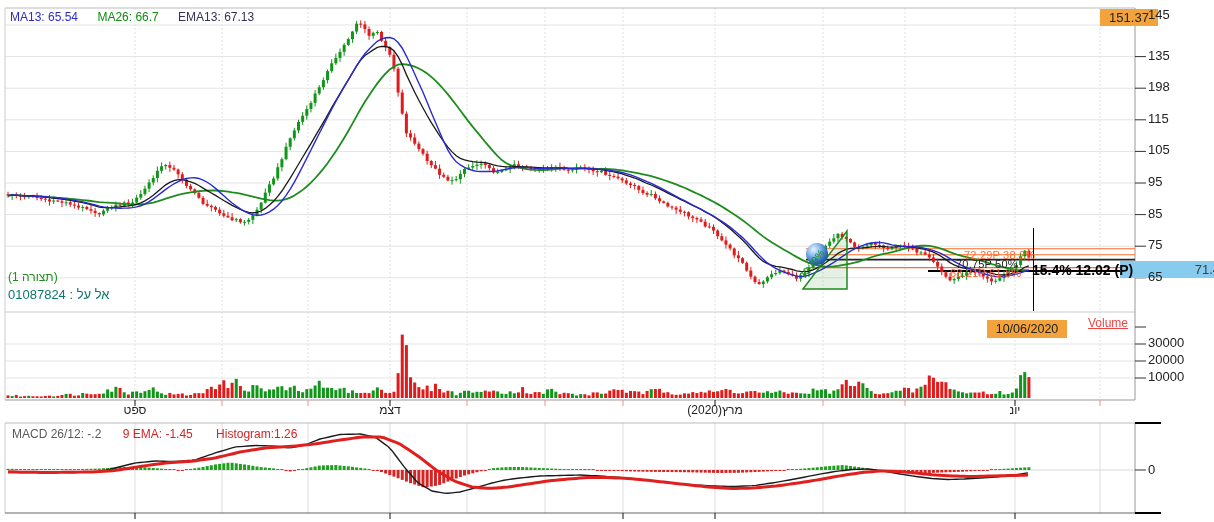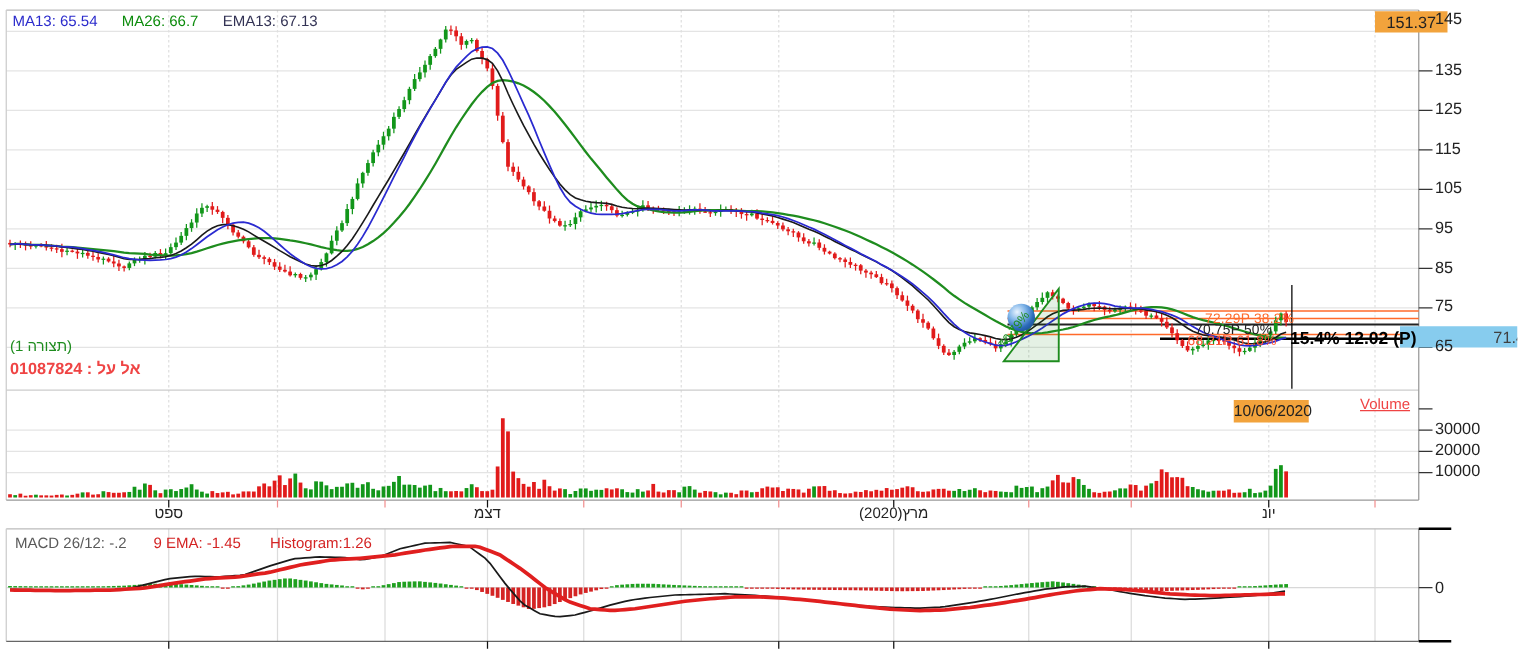--- a/index.html
+++ b/index.html
@@ -4,28 +4,28 @@
 <style>
   html,body{margin:0;padding:0;background:#fff;}
   .screen{position:relative;width:1214px;height:522px;background:#fff;overflow:hidden;
           font-family:"Liberation Sans","DejaVu Sans",sans-serif;}
   svg{position:absolute;left:0;top:0;}
   .lbl{position:absolute;white-space:nowrap;font-size:12px;color:#222;line-height:1.1;}
   .legend-top{left:10px;top:11px;}
   .legend-top span{margin-right:16px;}
   .ma13{color:#2b2bcc;} .ma26{color:#0d8c0d;} .ema13{color:#333355;}
   .cfg{left:8px;top:271px;color:#1e8c1e;font-size:12px;}
-  .inst{left:8px;top:288px;color:#ef4444;font-size:13px;font-weight:bold;}
+  .inst{left:8px;top:288px;color:#0f766e;font-size:13px;}
   .phigh{left:1100px;top:9px;width:58px;height:17px;background:#f2a33c;color:#222;
          font-size:13px;text-align:center;line-height:17px;}
   .lastp{left:1120px;top:261px;width:108px;height:17px;background:#87ccee;color:#404040;
          font-size:13px;text-align:right;line-height:17px;padding-right:0;box-sizing:border-box;
          padding-right:8px;}
   .volttl{left:1088px;top:317px;color:#ef4444;font-size:12px;text-decoration:underline;}
-  .dlabel{left:987px;top:320px;width:60px;height:18px;background:#f2a33c;color:#222;
+  .dlabel{left:987px;top:320px;width:80px;height:18px;background:#f2a33c;color:#222;
           font-size:12.5px;text-align:center;line-height:18px;}
   .fib{font-size:11px;letter-spacing:0.2px;}
   .fib1{left:964px;top:249px;color:#ff6a2a;}
   .fib2{left:956px;top:258px;color:#222;}
   .fib3{left:950px;top:267px;color:#ff5533;}
   .measure{left:1032px;top:263px;font-size:14px;font-weight:bold;color:#000;}
   .wedgelbl{left:806px;top:270px;color:#1e8c1e;font-size:10px;
             transform:rotate(-53deg);transform-origin:left bottom;}
   .macdlegend{left:12px;top:428px;font-size:12px;}
   .macdlegend .m1{color:#5a5a5a;margin-right:18px;}
@@ -1174,21 +1174,21 @@
 
     <div class="lbl macdlegend">
       <span class="m1">MACD 26/12: -.2</span>
       <span class="m2">9 EMA: -1.45</span>
       <span class="m3">Histogram:1.26</span>
     </div>
     <div class="lbl mzero">0</div>
 
   <div class="lbl tickl" style="left: 1148px; top: 8px;">145</div>
       <div class="lbl tickl" style="left: 1148px; top: 48.6px;">135</div>
-      <div class="lbl tickl" style="left: 1148px; top: 80.2px;">125</div>
+      <div class="lbl tickl" style="left: 1148px; top: 80.2px;">198</div>
       <div class="lbl tickl" style="left: 1148px; top: 111.8px;">115</div>
       <div class="lbl tickl" style="left: 1148px; top: 143.4px;">105</div>
       <div class="lbl tickl" style="left: 1148px; top: 175px;">95</div>
       <div class="lbl tickl" style="left: 1148px; top: 206.6px;">85</div>
       <div class="lbl tickl" style="left: 1148px; top: 238.2px;">75</div>
       <div class="lbl tickl" style="left: 1148px; top: 269.8px;">65</div>
       <div class="lbl tickl" style="left: 1148px; top: 336px;">30000</div>
       <div class="lbl tickl" style="left: 1148px; top: 353px;">20000</div>
       <div class="lbl tickl" style="left: 1148px; top: 370px;">10000</div>
       <div class="lbl xlbl" style="left: 135px; top: 404px;">ספט</div>

